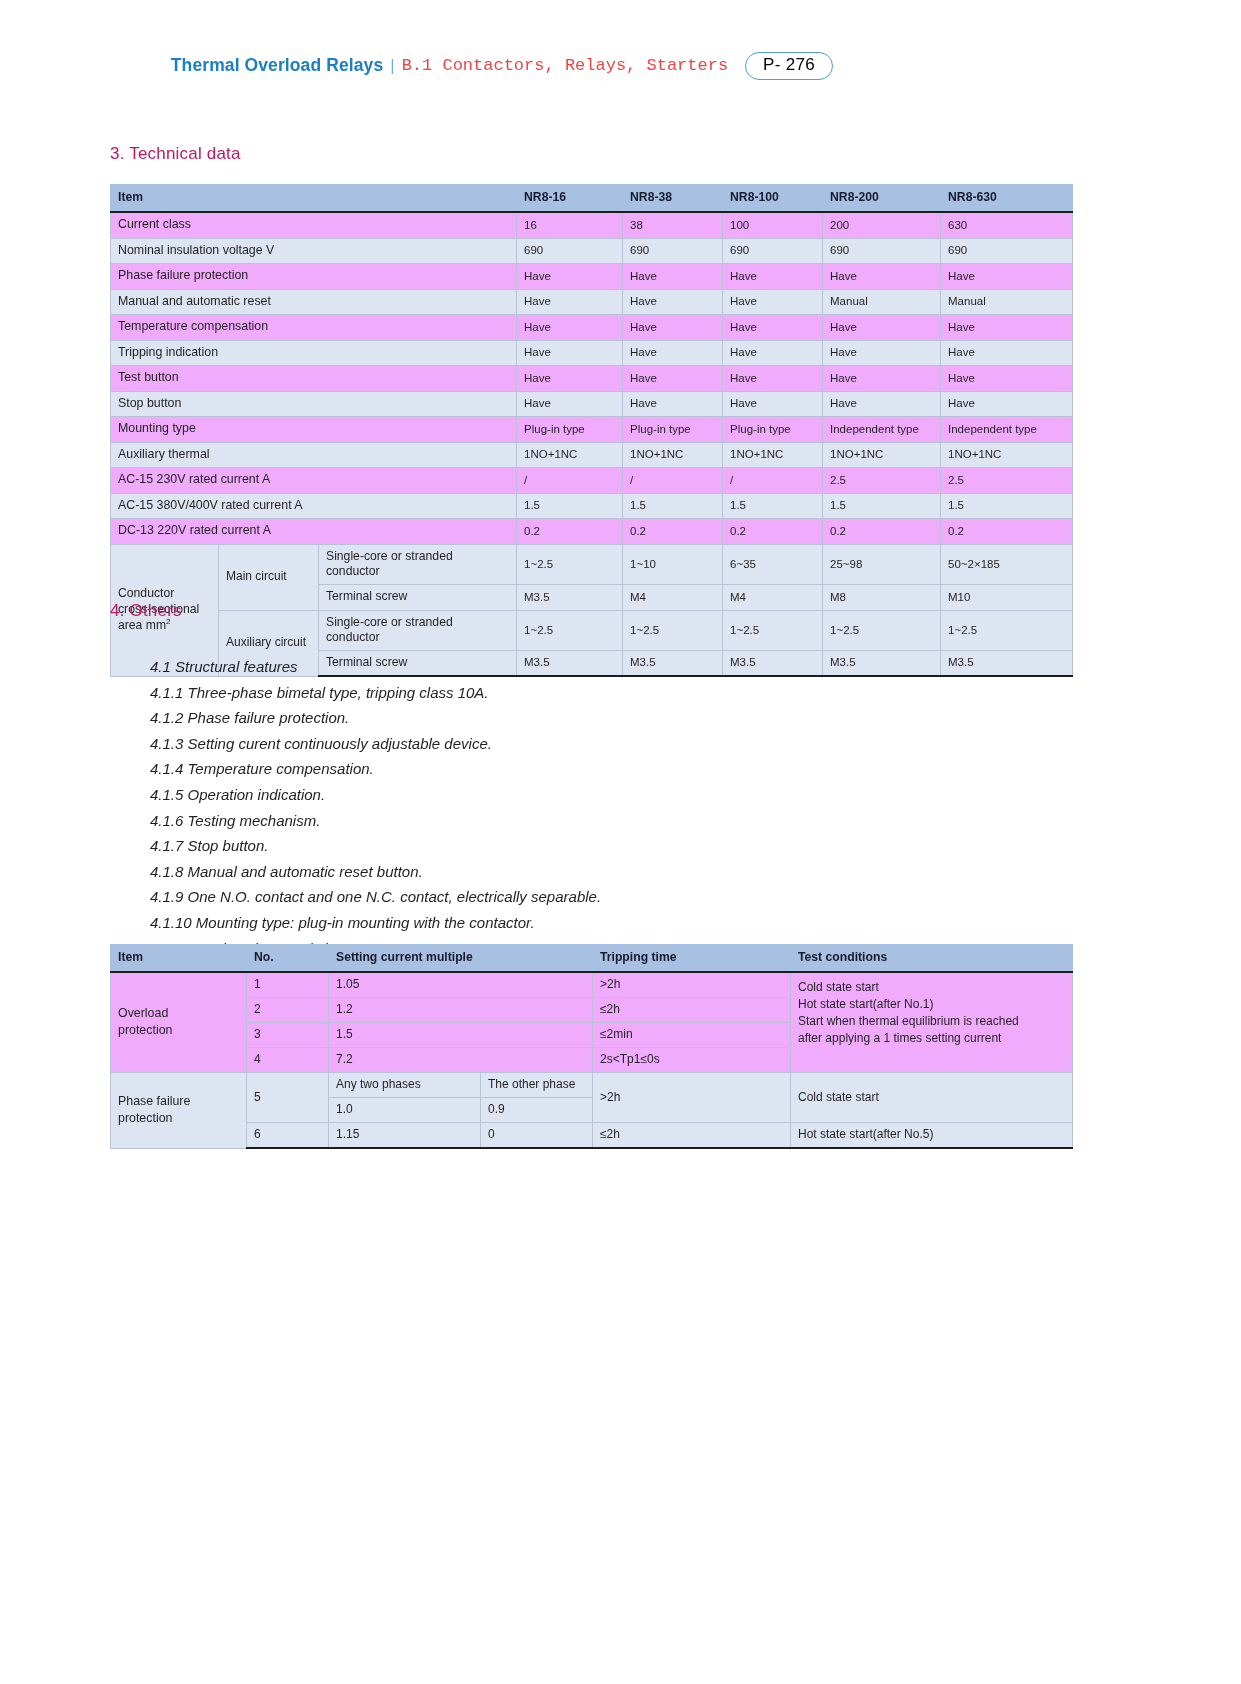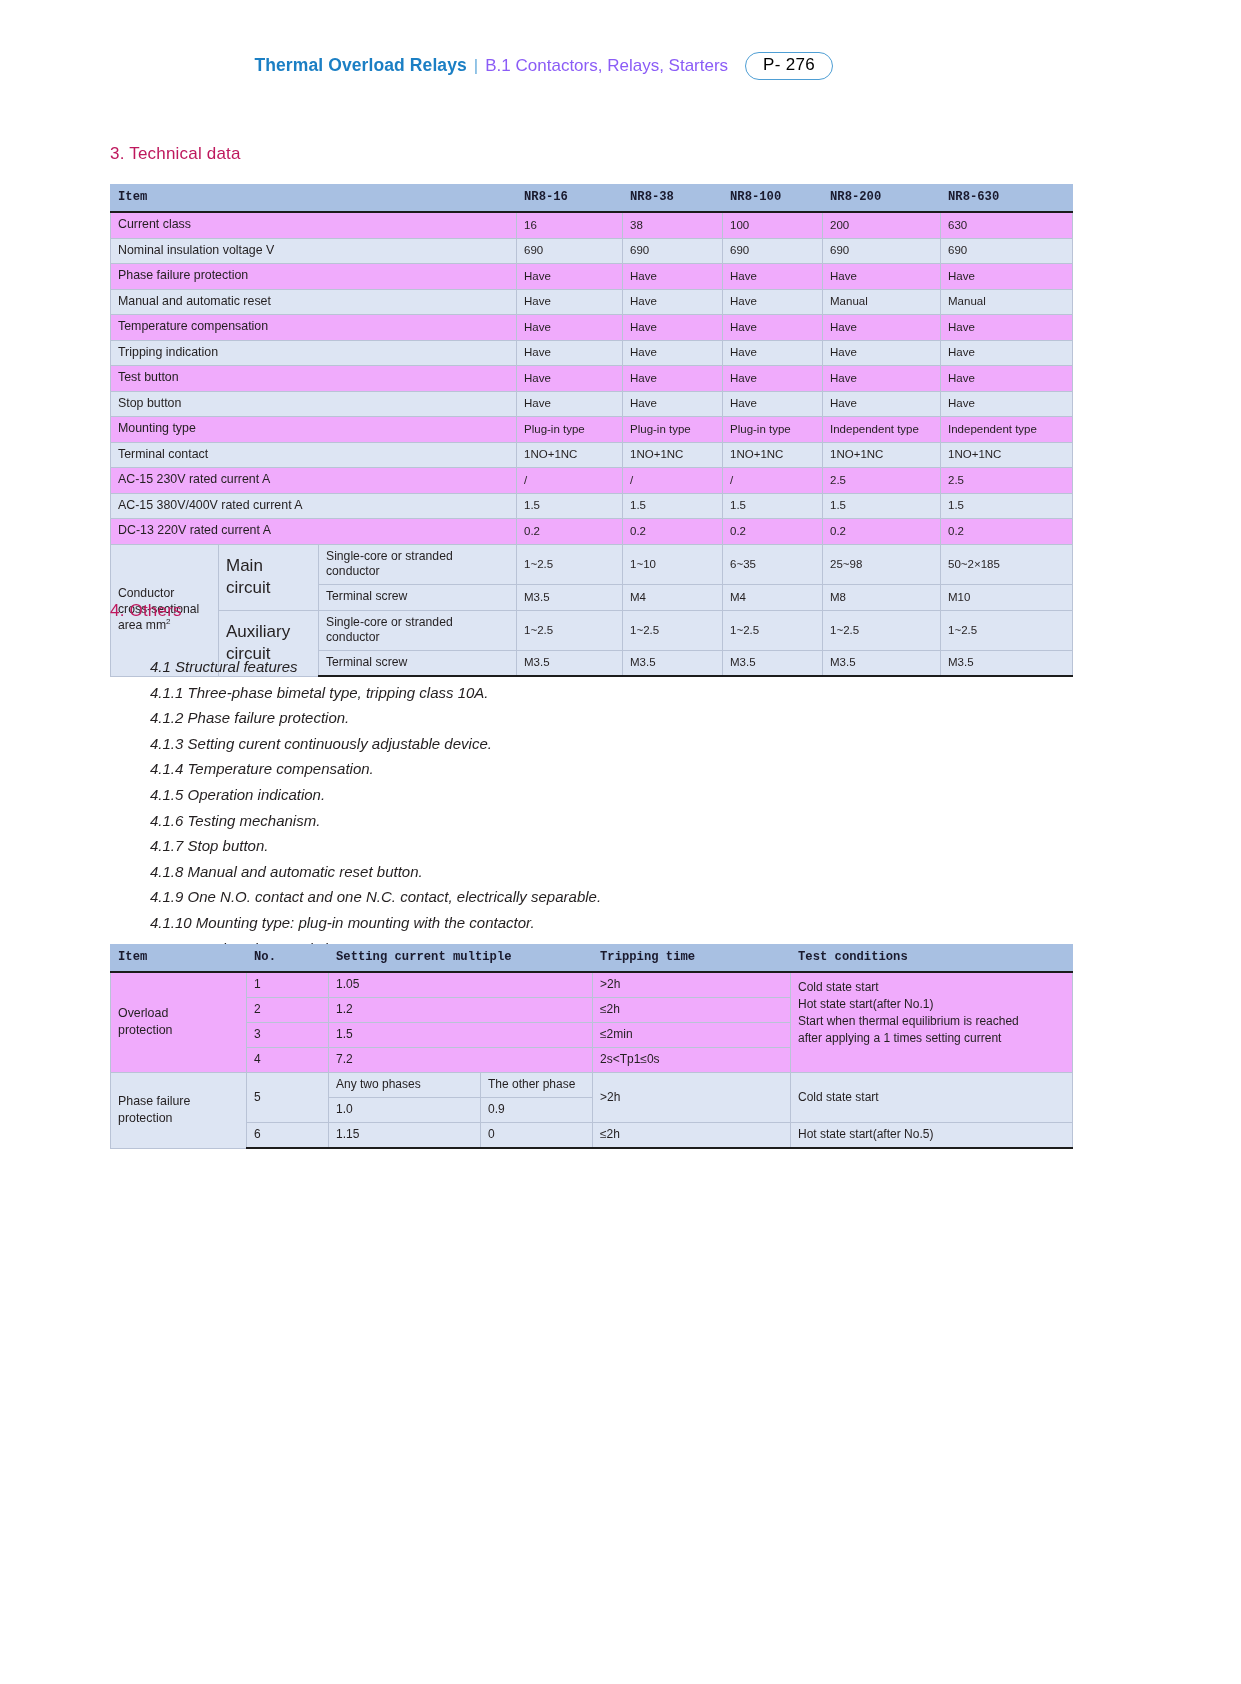--- a/index.html
+++ b/index.html
@@ -31,22 +31,23 @@
     letter-spacing: .1px;
   }
   .rh-sep {
     font-size: 17px;
     color: #6aaedd;
     margin: 0 7px 0 7px;
     font-weight: 400;
   }
   .rh-sub {
     font-size: 17px;
-    color: #8b5cf6;
+    color: #ef4444;
     font-weight: 400;
+    font-family: Liberation Mono, monospace;
   }
   .rh-badge {
     margin-left: 17px;
     border: 1.3px solid #4e9ed4;
     border-radius: 999px;
     color: #000000;
     font-size: 17px;
     padding: 3px 17px 4px 17px;
     line-height: 1.1;
     letter-spacing: .3px;
@@ -85,41 +86,40 @@
     line-height: 1.25;
   }
   table.grid thead th {
     background: #a8c0e2;
     font-weight: bold;
     font-size: 12.2px;
     color: #1a1a2e;
     border-color: #a8c0e2;
     padding-top: 5px;
     padding-bottom: 6px;
-    font-family: Liberation Mono, monospace;
   }
   
   table.grid thead tr th { border-bottom: 2.5px solid #1c1c1c; }
   table.grid tbody tr:last-child td { border-bottom: 2.5px solid #1c1c1c; }
 
   tr.alt td { background: #dde5f3; }
   tr.plain td { background: #f0abfc; }
 
   td.lbl { padding-left: 9px; font-size: 12.4px; }
   td.val { font-size: 11.5px; }
 
   .sup { font-size: 8px; vertical-align: super; }
 
   
   td.cond-head {
     font-size: 12.2px;
     line-height: 1.3;
     vertical-align: middle;
   }
-  td.sub-head { font-size: 17px; vertical-align: middle; }
+  td.sub-head { font-size: 12px; vertical-align: middle; }
   td.sub-item { font-size: 12.2px; }
 
   
   .others-list {
     position: absolute;
     left: 110px;
     top: 643px;
     width: 760px;
   }
   .others-list li {
@@ -243,21 +243,21 @@
         </tr>
         <tr class="plain">
           <td class="lbl" colspan="3">Mounting type</td>
           <td class="val">Plug-in type</td>
           <td class="val">Plug-in type</td>
           <td class="val">Plug-in type</td>
           <td class="val">Independent type</td>
           <td class="val">Independent type</td>
         </tr>
         <tr class="alt">
-          <td class="lbl" colspan="3">Terminal contact</td>
+          <td class="lbl" colspan="3">Auxiliary thermal</td>
           <td class="val">1NO+1NC</td>
           <td class="val">1NO+1NC</td>
           <td class="val">1NO+1NC</td>
           <td class="val">1NO+1NC</td>
           <td class="val">1NO+1NC</td>
         </tr>
         <tr class="plain">
           <td class="lbl" colspan="3">AC-15 230V rated current A</td>
           <td class="val">/</td>
           <td class="val">/</td>

